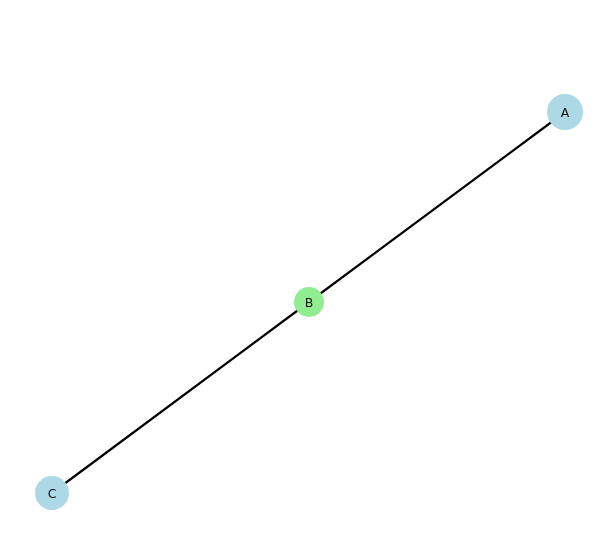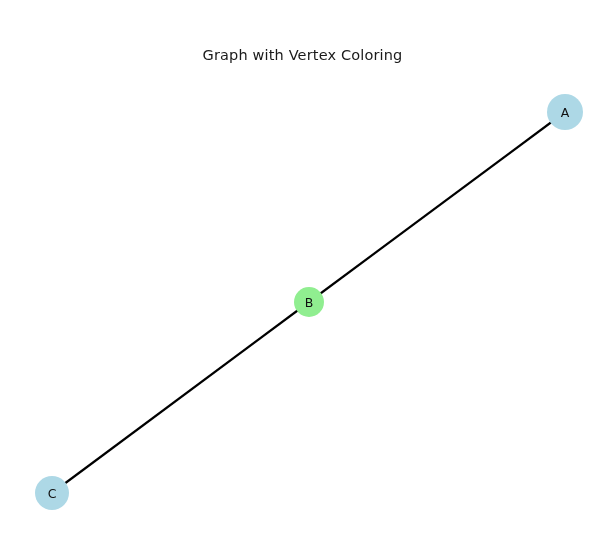--- a/index.html
+++ b/index.html
@@ -51,21 +51,20 @@
     fill: #101010;
     text-anchor: middle;
     dominant-baseline: central;
   }
 </style>
 </head>
 <body>
 
 <div id="figure" style="width: 605px; height: 533px; background: rgb(255, 255, 255);">
 
-  <div id="figure-title" style="width: 605px; color: rgb(26, 26, 26);">Graph with Vertex Coloring</div>
 
   <svg id="graph-canvas" viewBox="0 0 605 533" xmlns="http://www.w3.org/2000/svg">
 
     <g id="edges-layer">
       <line class="graph-edge" x1="565" y1="112" x2="309" y2="302" stroke="#000000" stroke-width="2.2"></line>
       <line class="graph-edge" x1="309" y1="302" x2="52" y2="493" stroke="#000000" stroke-width="2.2"></line>
     </g>
 
     <g id="nodes-layer">
 

